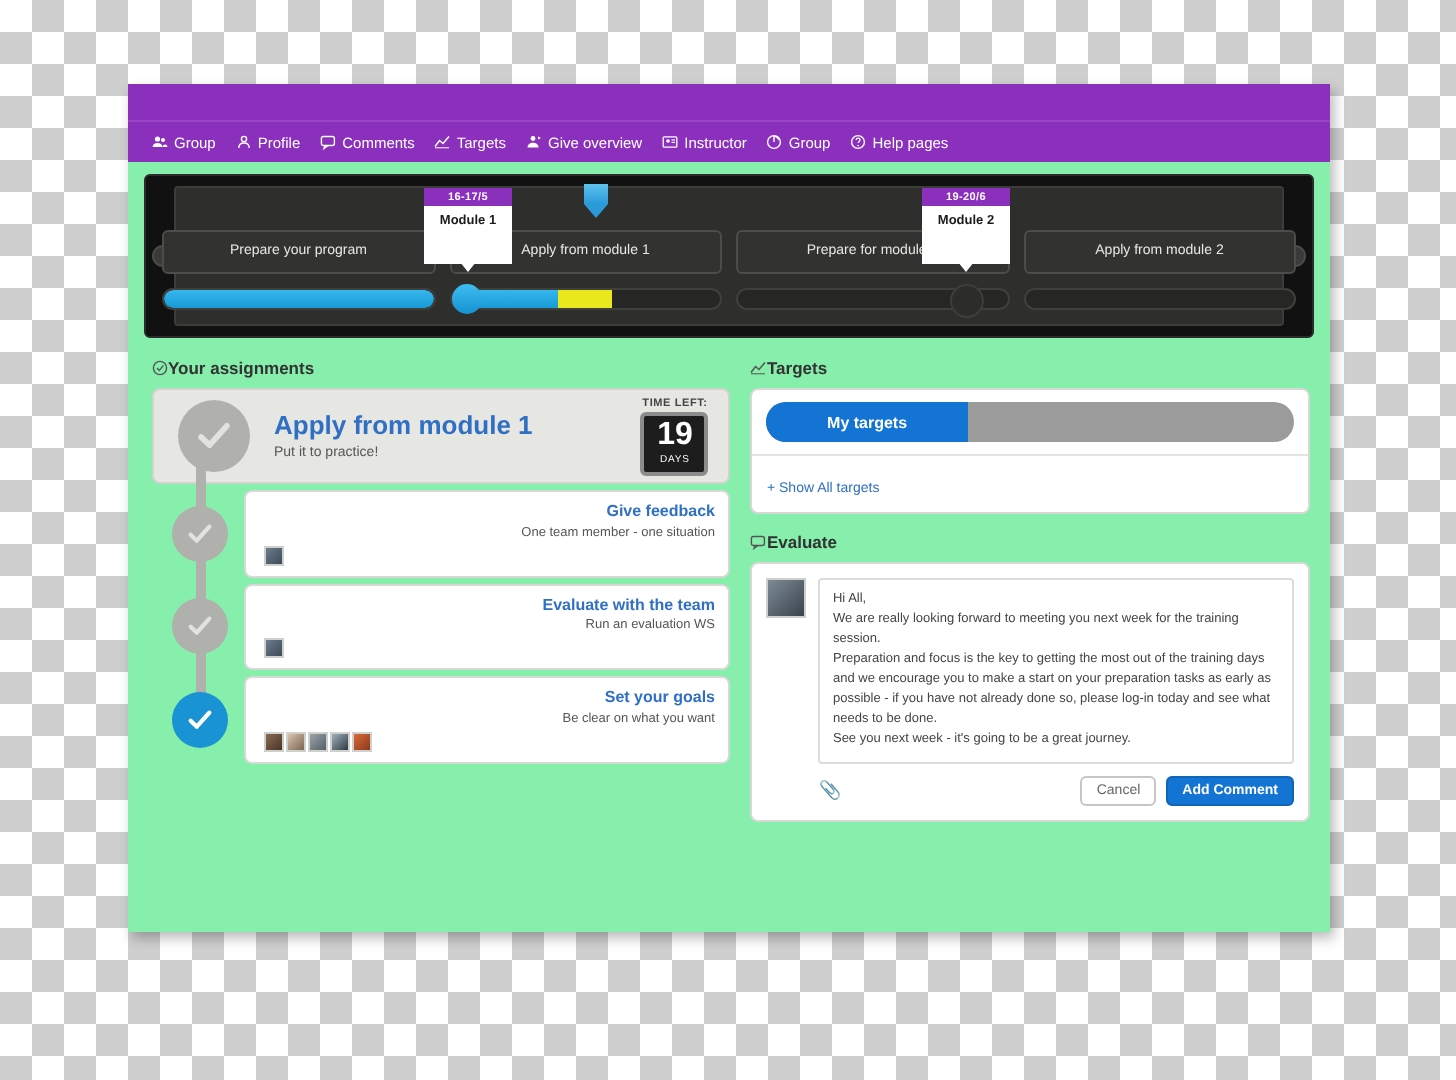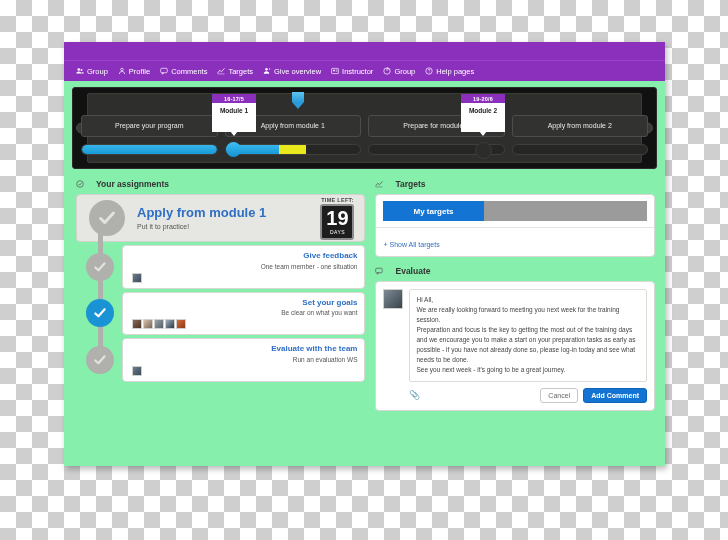--- a/index.html
+++ b/index.html
@@ -218,21 +218,21 @@
   .col-left { width: 290px; }
   .col-right { width: 280px; }
 
   .section-title {
     font-size: 8.5px;
     color: #333;
     font-weight: bold;
     margin-bottom: 5px;
     display: flex;
     align-items: center;
-    gap: 12px;
+    gap: 0;
   }
   .section-title .sic { color: #666; display:inline-flex; }
 
   
   .assign-card {
     background: #e6e6e3;
     border: 1px solid #d2d2ce;
     border-radius: 4px;
     height: 48px;
     position: relative;
@@ -275,21 +275,21 @@
     margin-bottom: 1px;
   }
   .timeleft .tl-box {
     background: #1d1d1d;
     border: 2px solid #8c8c8c;
     border-radius: 3px;
     width: 30px;
     padding: 2px 0 3px 0;
     color: #fff;
   }
-  .timeleft .tl-num { font-size: 20px; font-weight: bold; line-height: 1; }
+  .timeleft .tl-num { font-size: 16px; font-weight: bold; line-height: 1; }
   .timeleft .tl-unit { font-size: 5px; letter-spacing: 0.4px; margin-top: 1px; }
 
   .steps { position: relative; margin-top: 3px; text-align: right; }
   .spine {
     position: absolute;
     left: 22px;
     top: -14px;
     bottom: 30px;
     width: 5px;
     background: #b0b0ad;
@@ -344,21 +344,21 @@
   
   .panel {
     background: #ffffff;
     border: 1px solid #d8d8d4;
     border-radius: 4px;
   }
   .targets-body { padding: 6px 7px; }
   .targetbar {
     height: 20px;
     background: #9b9b9b;
-    border-radius: 0;
+    border-radius: 10px;
     display: flex;
     align-items: stretch;
     overflow: hidden;
   }
   .targetbar .mybtn {
     background: #1374d4;
     color: #fff;
     font-size: 8px;
     font-weight: bold;
     display: flex;
@@ -598,52 +598,52 @@
           <div class="step-card">
             <div class="step-title">Give feedback</div>
             <div class="step-sub">One team member - one situation</div>
             <div class="avatars">
               <span class="av" style="background:linear-gradient(135deg,#6b7c8d,#3e4b58)"></span>
             </div>
           </div>
         </div>
 
         <div class="step-row">
+          <div class="step-dot">
+            <svg width="16" height="16" viewBox="0 0 24 24" fill="none" stroke="#e2e2e0" stroke-width="3.2" stroke-linecap="round" stroke-linejoin="round">
+                <path d="M5 12.6 L9.6 17 L19 6.5"></path>
+              </svg>
+          </div>
+          <div class="step-card">
+            <div class="step-title">Evaluate with the team</div>
+            <div class="step-sub">Run an evaluation WS</div>
+            <div class="avatars">
+              <span class="av" style="background:linear-gradient(135deg,#6b7c8d,#3e4b58)"></span>
+            </div>
+          </div>
+        </div>
+
+        <div class="step-row">
           <div class="step-dot done">
             <svg width="16" height="16" viewBox="0 0 24 24" fill="none" stroke="#ffffff" stroke-width="3.2" stroke-linecap="round" stroke-linejoin="round">
                 <path d="M5 12.6 L9.6 17 L19 6.5"></path>
               </svg>
           </div>
           <div class="step-card">
             <div class="step-title">Set your goals</div>
             <div class="step-sub">Be clear on what you want</div>
             <div class="avatars">
               <span class="av" style="background:linear-gradient(135deg,#8a6a55,#4a3326)"></span>
               <span class="av" style="background:linear-gradient(135deg,#d8c2ad,#7b6554)"></span>
               <span class="av" style="background:linear-gradient(135deg,#9aa3a8,#555f66)"></span>
               <span class="av" style="background:linear-gradient(135deg,#9fb0be,#2f3a42)"></span>
               <span class="av" style="background:linear-gradient(135deg,#d96a3a,#8a3a1c)"></span>
             </div>
           </div>
         </div>
-
-        <div class="step-row">
-          <div class="step-dot">
-            <svg width="16" height="16" viewBox="0 0 24 24" fill="none" stroke="#e2e2e0" stroke-width="3.2" stroke-linecap="round" stroke-linejoin="round">
-                <path d="M5 12.6 L9.6 17 L19 6.5"></path>
-              </svg>
-          </div>
-          <div class="step-card">
-            <div class="step-title">Evaluate with the team</div>
-            <div class="step-sub">Run an evaluation WS</div>
-            <div class="avatars">
-              <span class="av" style="background:linear-gradient(135deg,#6b7c8d,#3e4b58)"></span>
-            </div>
-          </div>
-        </div>
       </div>
     </div>
 
     <div class="col-right">
 
       <div class="section-title">
         <span class="sic">
           <svg width="8" height="8" viewBox="0 0 16 16" fill="none" stroke="#555" stroke-width="1.5">
               <path d="M1 12.5 L5.5 6.5 L9 9.5 L15 2.5"></path>
               <path d="M1 13.8 H15" stroke-width="1"></path>

